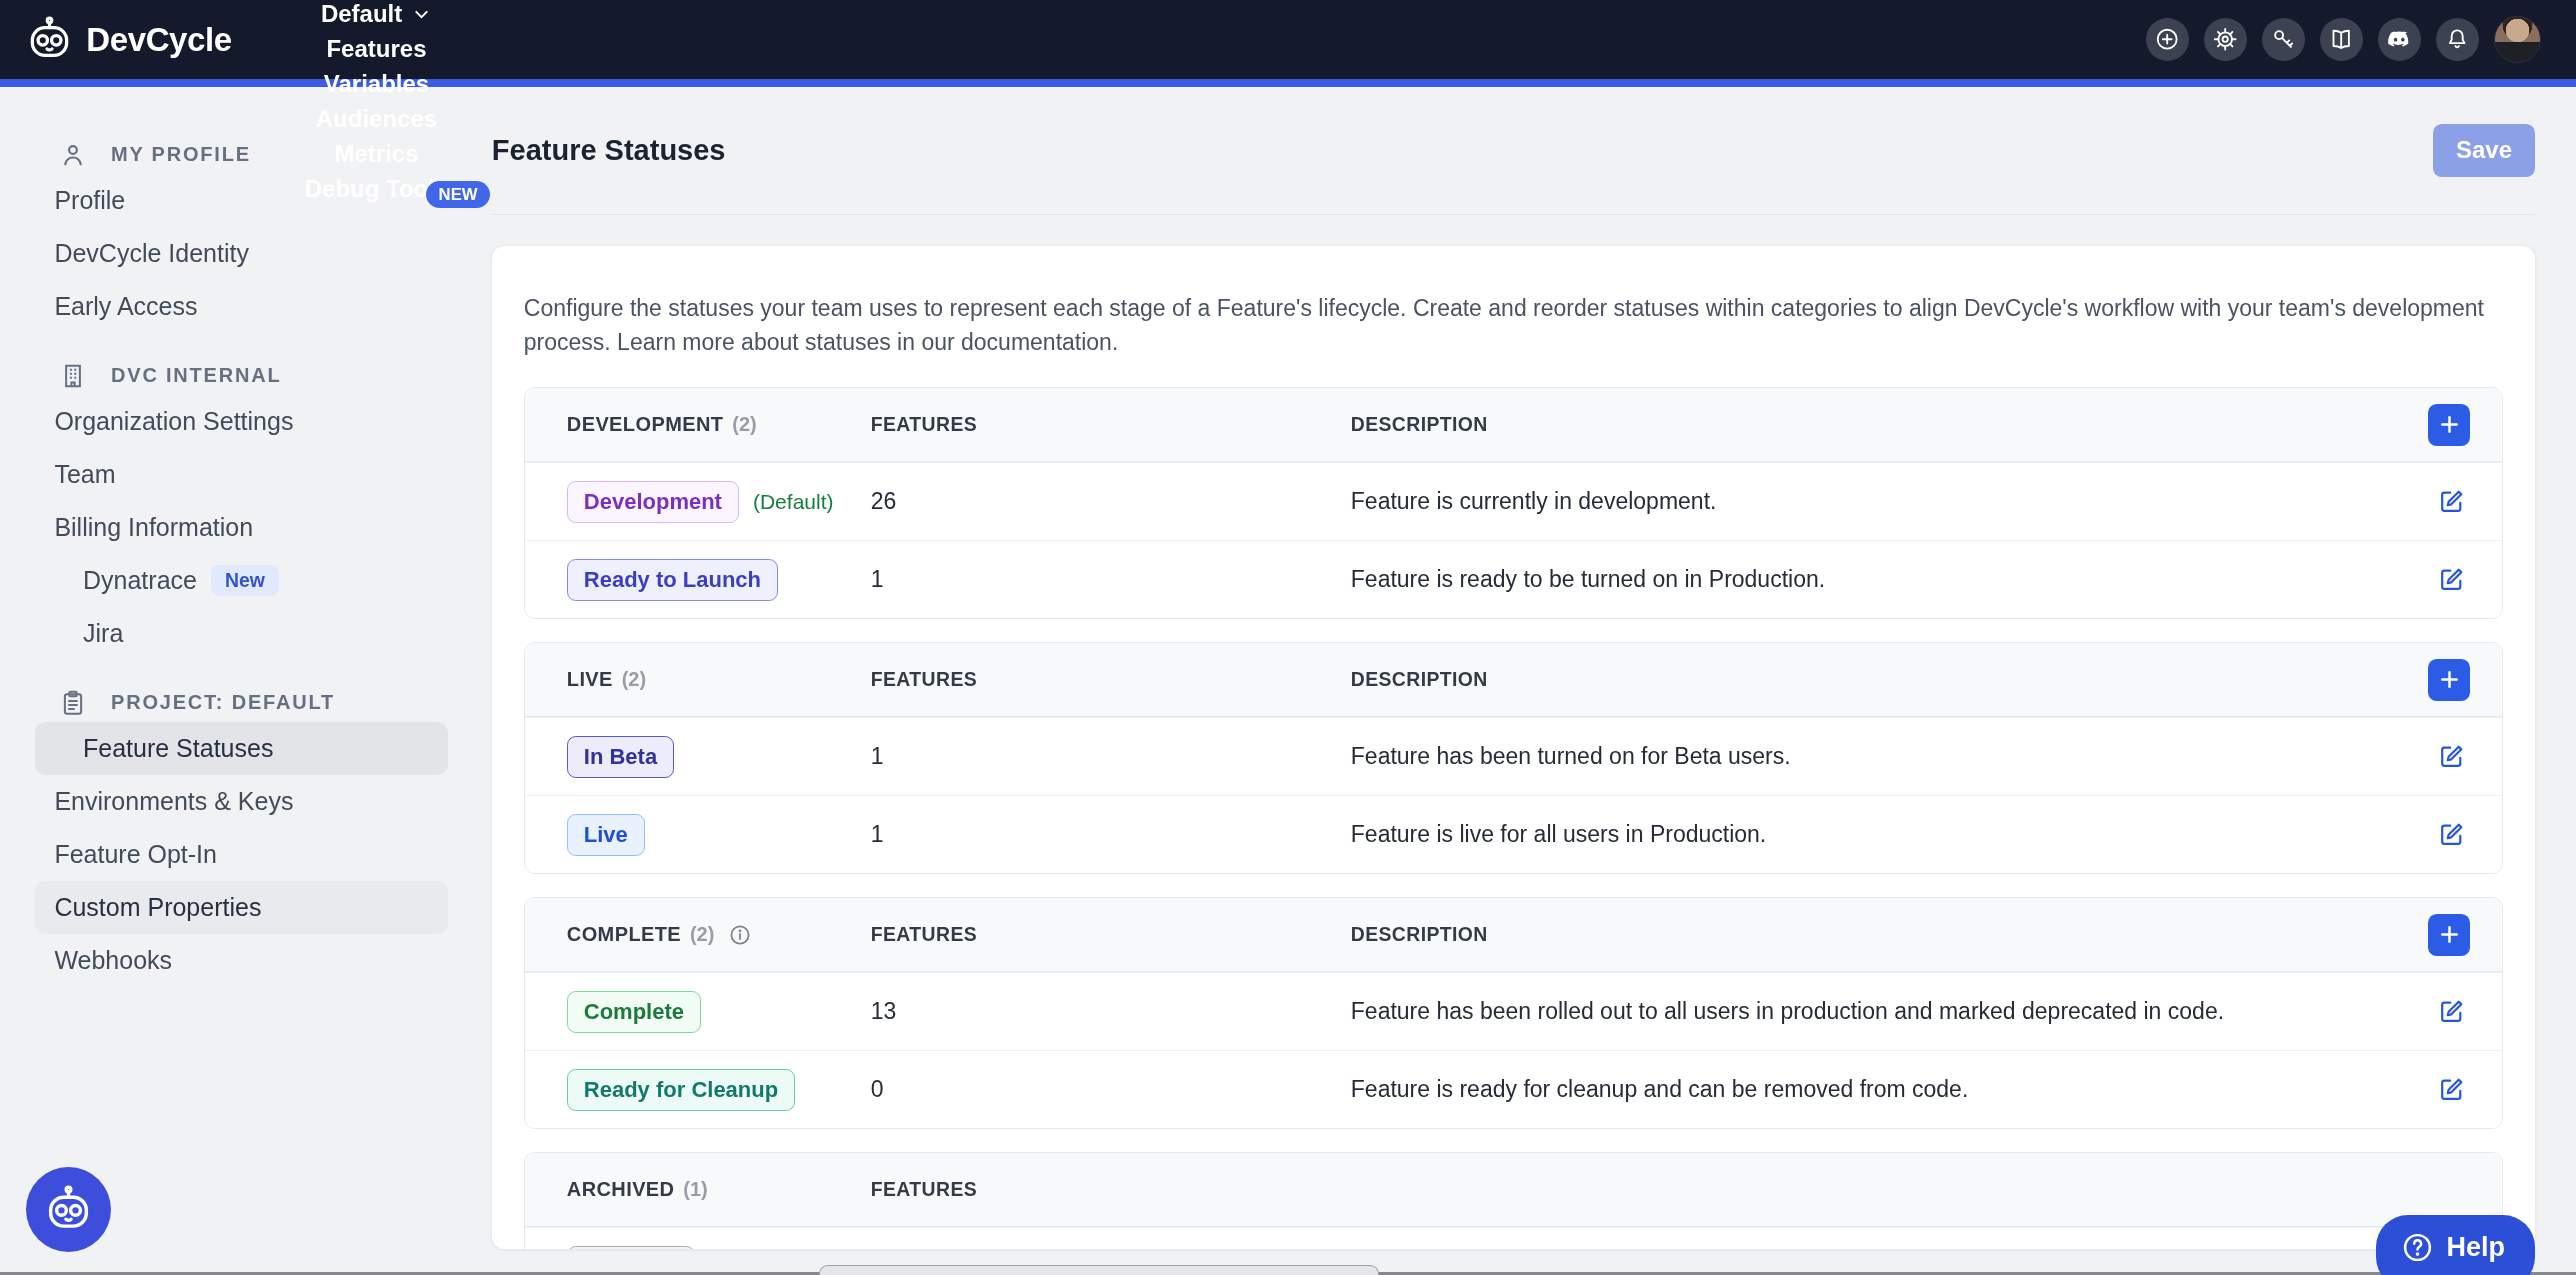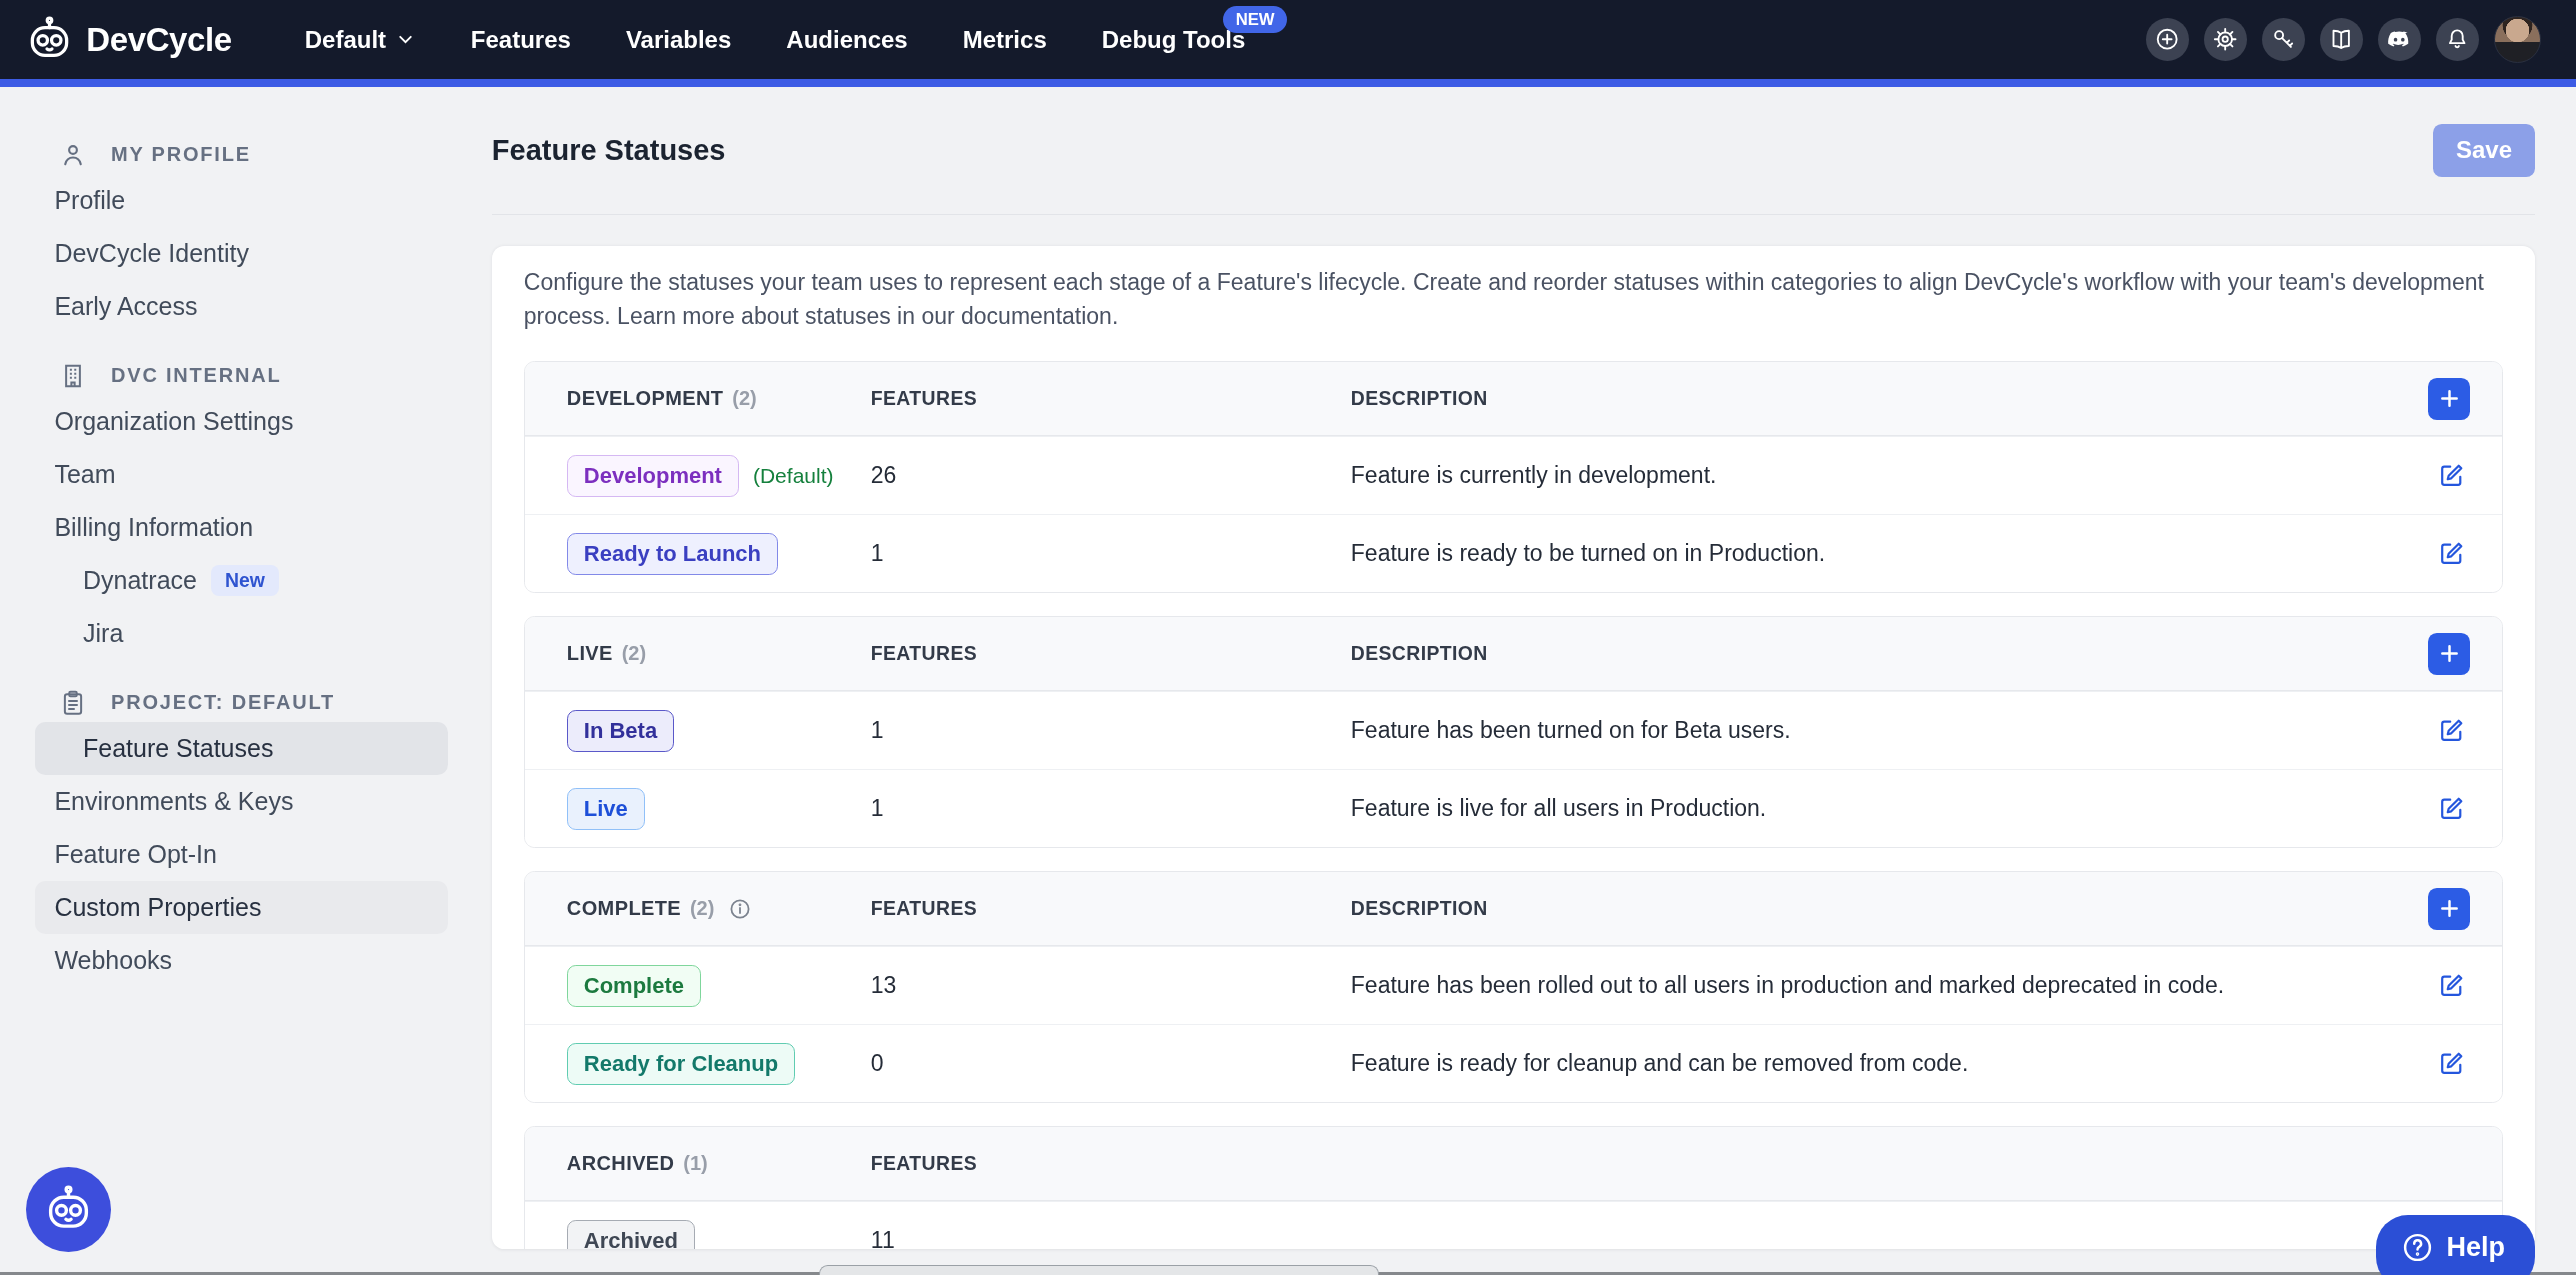--- a/index.html
+++ b/index.html
@@ -7,21 +7,21 @@
   body {
     font-family:"Liberation Sans","DejaVu Sans",sans-serif;
     background:#f1f2f4; color:#252c38; position:relative;
   }
   
   .navbar { height:79px; background:#141a2b; display:flex; align-items:center; padding:0 35px 0 25px; position:relative; z-index:20; }
   .nav-accent-bar { height:8px; background:#3d5ce5; width:100%; }
   .brand { display:flex; align-items:center; gap:12.3px; cursor:pointer; }
   .brand svg { width:49px; height:49px; }
   .brand-name { color:#fff; font-size:33px; font-weight:700; letter-spacing:-0.4px; }
-  .nav-menu { display:flex; align-items:center; margin-left:49px; gap:7px; height:100%; }
+  .nav-menu { display:flex; align-items:center; margin-left:49px; gap:7px; height:100%;flex-direction:column; }
   .nav-item { position:relative; color:#fff; font-size:24px; font-weight:600; padding:0 24px; height:100%; display:flex; align-items:center; gap:8.8px; cursor:pointer; white-space:nowrap; }
   .nav-item svg.chev { width:21px; height:21px; }
   .nav-new-badge { position:absolute; top:6.2px; right:-17.6px; background:#4166e8; color:#fff; font-size:16.7px; font-weight:700; padding:3.5px 12.3px; border-radius:880px; }
   .nav-right { margin-left:auto; display:flex; align-items:center; gap:15px; }
   .icon-btn { width:43px; height:43px; border-radius:50%; background:#3c4252; border:none; display:flex; align-items:center; justify-content:center; cursor:pointer; color:#fff; }
   .icon-btn svg { width:26.4px; height:26.4px; }
   .avatar { width:47px; height:47px; border-radius:50%; cursor:pointer; border:1.8px solid #2a3040; background:
      radial-gradient(circle at 50% 30%, #c9a88e 0 30%, transparent 31%),
      radial-gradient(circle at 50% 18%, #2e2420 0 34%, transparent 35%),
      linear-gradient(#8a6f5c 0 55%, #1f2025 55%);
@@ -36,21 +36,21 @@
   .side-item.indent { padding-left:48px; }
   .side-item.active { background:#e2e4e8; color:#273040; font-weight:500; padding-left:48px; }
   .side-item.hovered { background:#e9eaed; color:#273040; font-weight:500; }
   .side-badge { background:#e3e9fc; color:#2f54d0; font-size:19.4px; font-weight:600; padding:4.4px 14px; border-radius:8px; }
   
   .main { position:absolute; left:483px; top:87px; right:0; bottom:0; }
   .main-header { display:flex; align-items:center; justify-content:space-between; padding:37px 41px 0 8.8px; }
   .page-title { font-size:29px; font-weight:700; color:#1b2330; }
   .save-btn { background:#8ca0e8; color:#fff; border:none; border-radius:8.8px; font-size:24px; font-weight:600; padding:12.3px 23px; cursor:pointer; }
   .header-divider { height:0.9px; background:#e2e4e8; margin:37px 41px 0 8.8px; }
-  .card { background:#fff; border-radius:12.3px; box-shadow:0 0.9px 3.5px rgba(20,26,43,.08); margin:32px 41px 0 8.8px; height:1003px; padding:20px 32px; overflow:hidden; }
+  .card { background:#fff; border-radius:12.3px; box-shadow:0 0.9px 3.5px rgba(20,26,43,.08); margin:32px 41px 0 8.8px; height:1003px; padding:46px 32px; overflow:hidden; }
   .card-desc { font-size:23px; line-height:1.45; color:#4a5263; max-width:1982px; margin-bottom:28px; }
   .status-section { border:0.9px solid #e6e8ec; border-radius:10.6px; margin-bottom:23px; overflow:hidden; background:#fff; }
   .section-header { background:#f8f9fb; border-bottom:0.9px solid #e6e8ec; height:74px; display:grid; grid-template-columns:304px 480px 1fr 106px; align-items:center; padding-left:42px; }
   .section-name-cell { display:flex; align-items:center; gap:8.8px; }
   .section-name { font-size:20px; font-weight:700; color:#333b49; letter-spacing:0.4px; }
   .section-count { font-size:20px; font-weight:600; color:#989ea9; }
   .info-icon { color:#7c838f; display:flex; margin-left:5.3px; cursor:pointer; }
   .info-icon svg { width:24px; height:24px; }
   .col-label { font-size:19.4px; font-weight:700; color:#333b49; letter-spacing:0.4px; }
   .add-btn { width:42px; height:42px; border-radius:8.8px; background:#2c5ce5; border:none; color:#fff; display:flex; align-items:center; justify-content:center; cursor:pointer; justify-self:end; margin-right:32px; }

